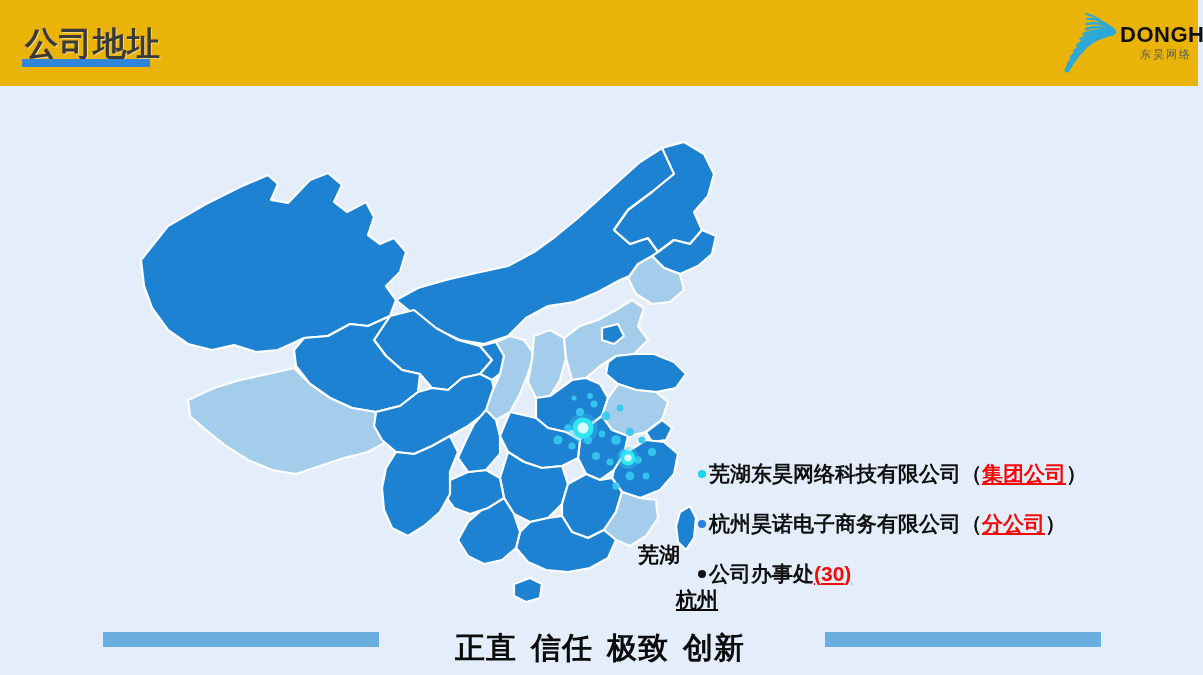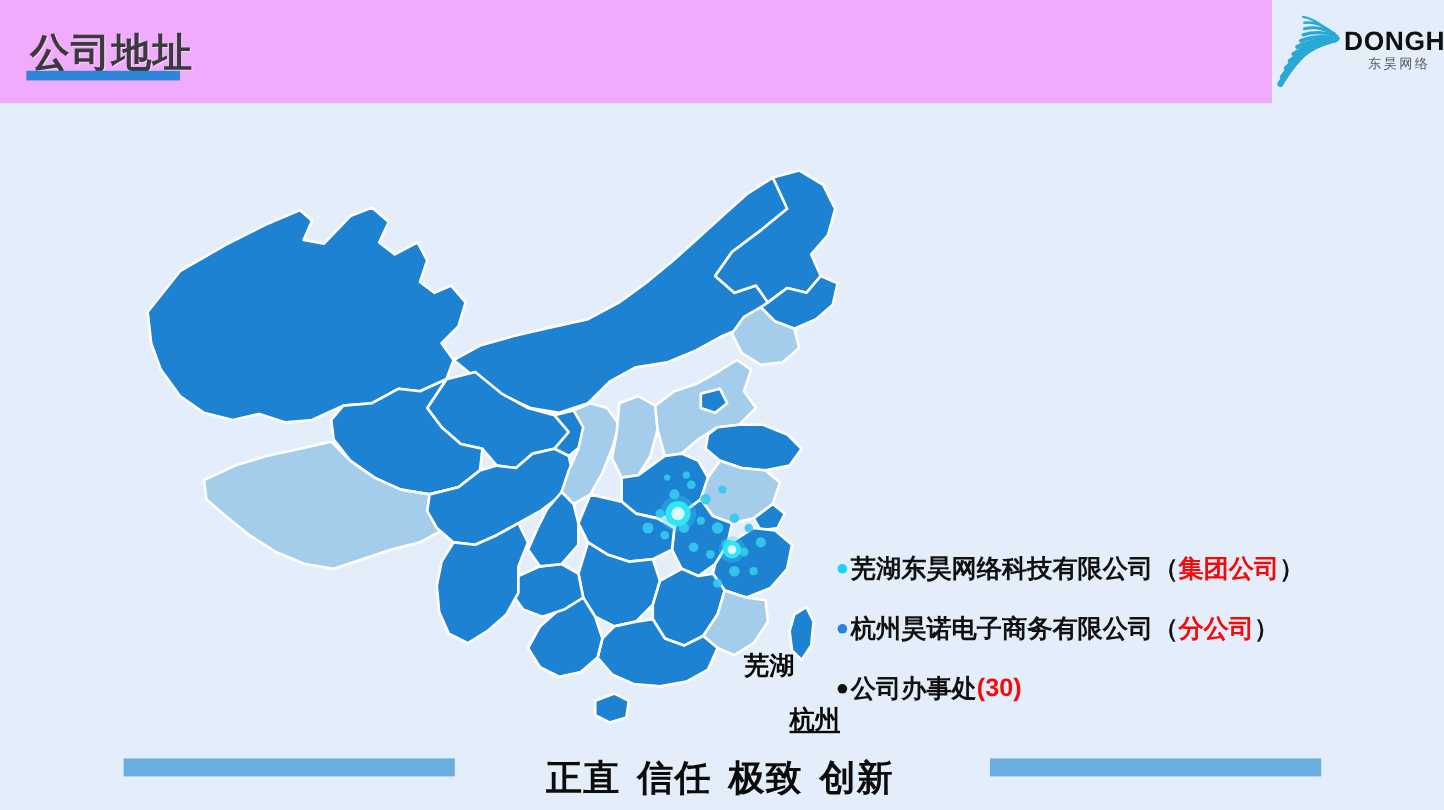--- a/index.html
+++ b/index.html
@@ -4,23 +4,22 @@
 <style>
   html,body{margin:0;padding:0;}
   body{
     width:1203px;height:675px;
     background:#e3eefa;
     font-family:"Liberation Sans","DejaVu Sans",sans-serif;
     overflow:hidden;position:relative;
   }
   
   #header{
-    position:absolute;left:0;top:0;width:1024px;height:86px;
-    background:#f0abfc;
-    padding-left:36px;
+    position:absolute;left:0;top:0;width:1198px;height:86px;
+    background:#eab308;
   }
   #page-title{
     position:absolute;left:25px;top:22px;
     font-size:33px;font-weight:bold;color:#3a3a3a;
     letter-spacing:1px;
     text-shadow:1px 1px 0 rgba(255,255,255,.45);
     white-space:nowrap;
   }
   #title-underline{
     position:absolute;left:22px;top:59px;width:128px;height:8px;
@@ -36,21 +35,21 @@
     font-size:22px;font-weight:bold;color:#101010;
     letter-spacing:.5px;line-height:1;white-space:nowrap;
   }
   #logo-sub{
     position:absolute;left:82px;top:43px;
     font-size:11px;color:#555b60;letter-spacing:2px;
     line-height:1;white-space:nowrap;
   }
   
   #map-wrap{
-    position:absolute;left:110px;top:140px;width:600px;height:470px;
+    position:absolute;left:128px;top:140px;width:600px;height:470px;
   }
   #map-svg{display:block;width:600px;height:470px;}
   .city-label{
     position:absolute;font-size:21px;font-weight:bold;color:#0a0a0a;
     white-space:nowrap;letter-spacing:0px;
     text-shadow:0 0 2px rgba(255,255,255,.35);
   }
   #label-wuhu{left:510px;top:401px;}
   #label-hangzhou{left:548px;top:446px;text-decoration:underline;}
   
@@ -62,21 +61,21 @@
     font-size:21px;font-weight:bold;color:#111;white-space:nowrap;
   }
   .legend-row:last-child{margin-bottom:3px;}
   .bullet{
     width:8px;height:8px;border-radius:50%;
     margin-right:3px;flex:0 0 auto;
   }
   .b-cyan{background:#19d6f0;}
   .b-blue{background:#2b7fe0;}
   .b-black{background:#111;}
-  .tag-red{color:#f50a0a;}
+  .tag-red{color:#f50a0a;text-decoration:underline;}
   .paren{color:#111;}
   .sp{display:inline-block;width:6px;}
   
   #footer-bar-left{
     position:absolute;left:103px;top:632px;width:276px;height:15px;
     background:#6aaee0;
   }
   #footer-bar-right{
     position:absolute;left:825px;top:632px;width:276px;height:15px;
     background:#6aaee0;

